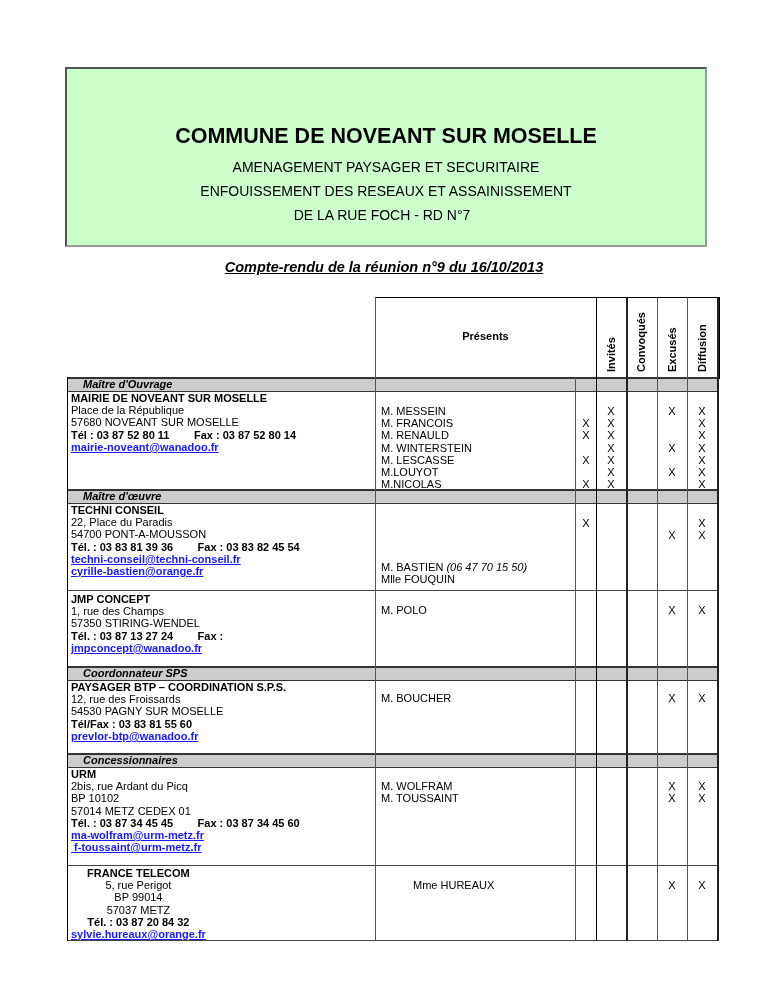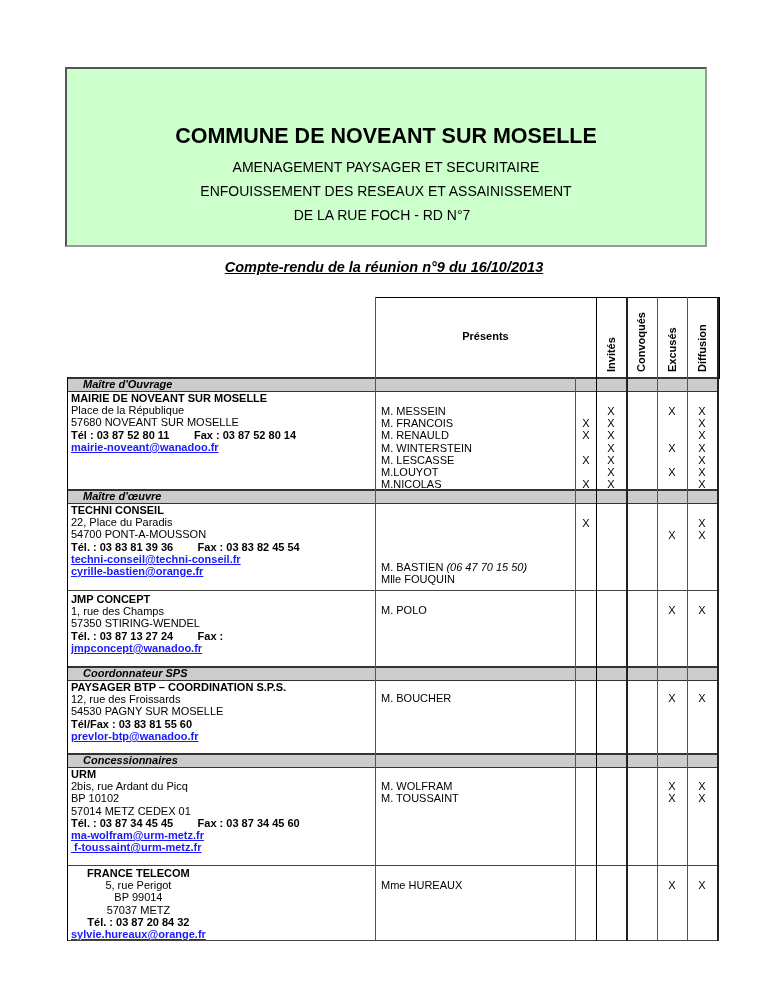--- a/index.html
+++ b/index.html
@@ -237,21 +237,21 @@
   </div>
 
   <div class="org" style="top:867px;text-align:center;">
     <div class="name">FRANCE TELECOM</div>
     <div>5, rue Perigot</div>
     <div>BP 99014</div>
     <div>57037 METZ</div>
     <div class="tel">Tél. : 03 87 20 84 32</div>
     <a class="mail">sylvie.hureaux@orange.fr</a>
   </div>
-  <div class="people" style="top:879px;">
+  <div class="people" style="top:879px;margin-left:32px;">
     <div>Mme HUREAUX</div>
   </div>
   <div class="marks" style="left:657px; top:879px;">
     <div>X</div>
   </div>
   <div class="marks" style="left:687px; top:879px;">
     <div>X</div>
   </div>
 </div>
 

